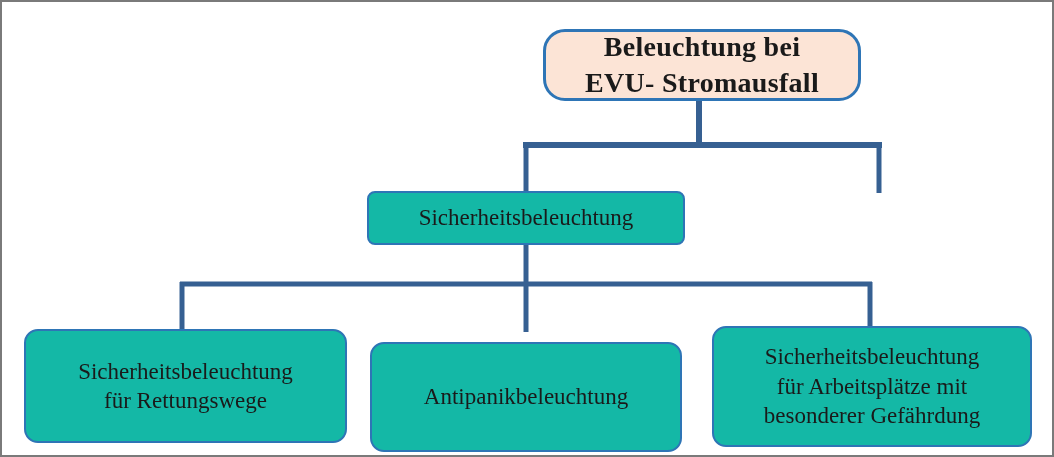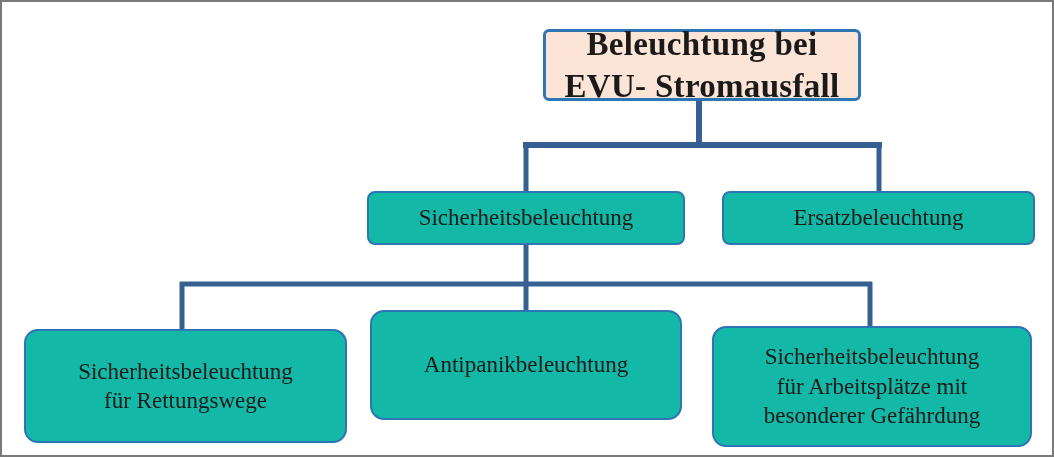--- a/index.html
+++ b/index.html
@@ -39,23 +39,23 @@
     white-space: pre-line;
     line-height: 1.28;
   }
   .node-root {
     left: 541px;
     top: 27px;
     width: 318px;
     height: 72px;
     background: #fce4d6;
     border-width: 3px;
-    border-radius: 6px;
+    border-radius: 22px;
     font-weight: bold;
-    font-size: 33px;
+    font-size: 28px;
     letter-spacing: 0.3px;
   }
   .node-l2a {
     left: 365px;
     top: 189px;
     width: 318px;
     height: 54px;
     border-radius: 8px;
     font-size: 23px;
   }
@@ -70,21 +70,21 @@
   .node-l3a {
     left: 22px;
     top: 327px;
     width: 323px;
     height: 114px;
     border-radius: 14px;
     font-size: 23px;
   }
   .node-l3b {
     left: 368px;
-    top: 308px;
+    top: 340px;
     width: 312px;
     height: 110px;
     border-radius: 14px;
     font-size: 23px;
   }
   .node-l3c {
     left: 710px;
     top: 324px;
     width: 320px;
     height: 121px;
@@ -112,23 +112,20 @@
 
   <div class="node node-root">
     <span class="lbl">Beleuchtung bei
 EVU- Stromausfall</span>
   </div>
 
   <div class="node node-l2a">
     <span class="lbl">Sicherheitsbeleuchtung</span>
   </div>
 
-  <div class="node node-l2b">
-    <span class="lbl">Ersatzbeleuchtung</span>
-  </div>
 
   <div class="node node-l3a">
     <span class="lbl">Sicherheitsbeleuchtung
 für Rettungswege</span>
   </div>
 
   <div class="node node-l3b">
     <span class="lbl">Antipanikbeleuchtung</span>
   </div>
 

